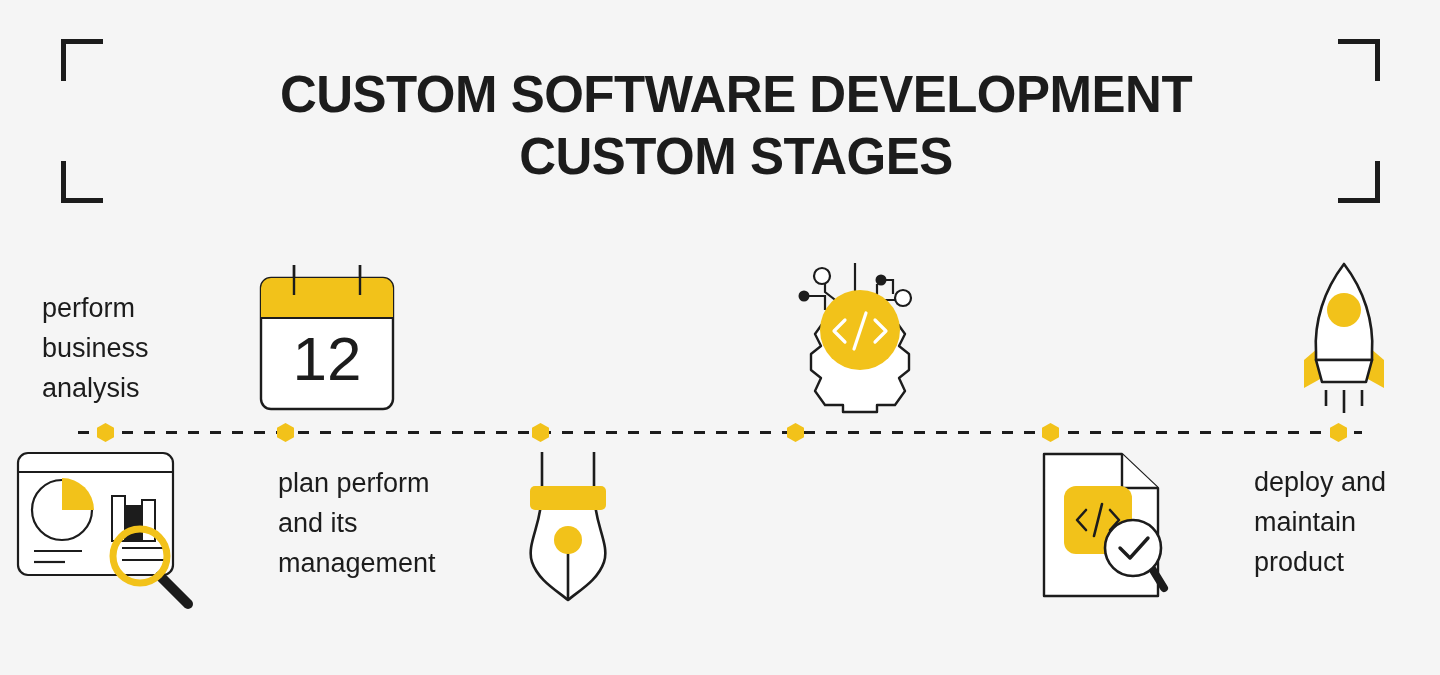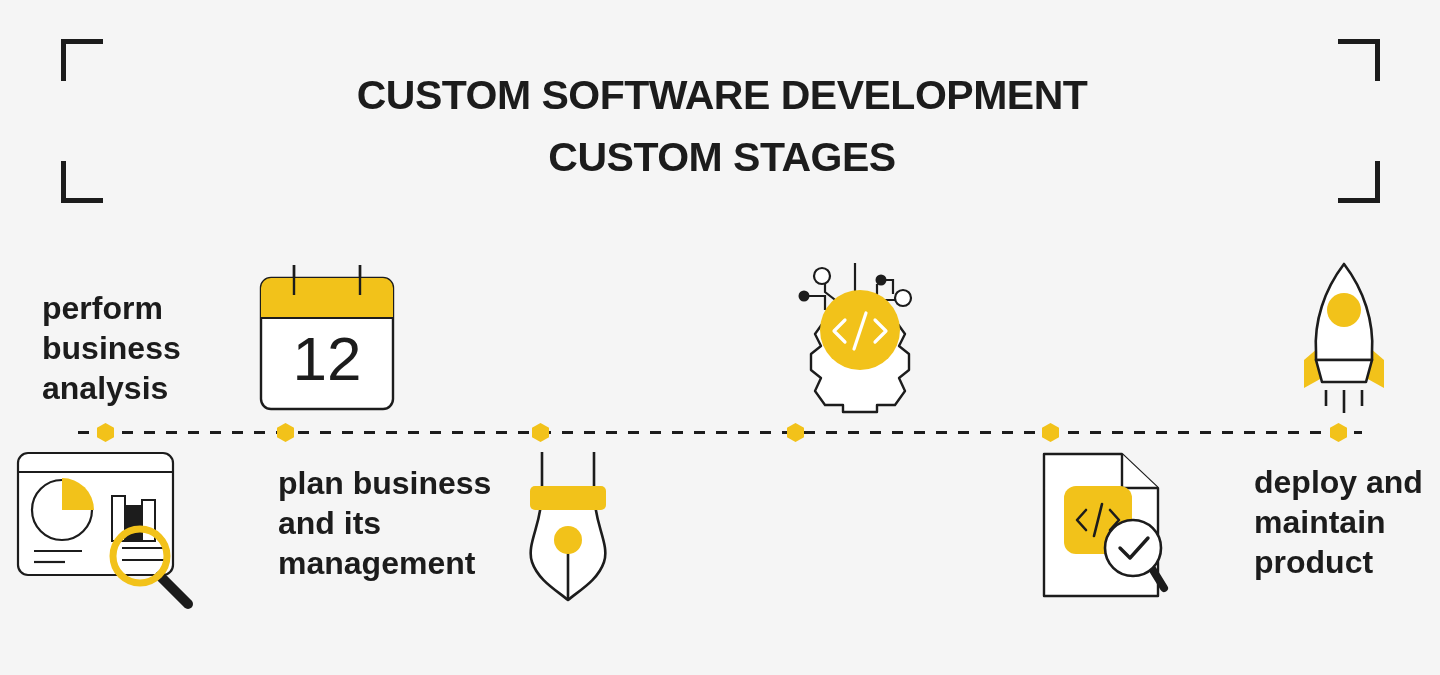--- a/index.html
+++ b/index.html
@@ -30,25 +30,25 @@
     border-width: 0;
   }
   .bracket.tl { left: 61px;   top: 39px;  border-top-width: 5px; border-left-width: 5px; }
   .bracket.bl { left: 61px;   top: 161px; border-bottom-width: 5px; border-left-width: 5px; }
   .bracket.tr { left: 1338px; top: 39px;  border-top-width: 5px; border-right-width: 5px; }
   .bracket.br { left: 1338px; top: 161px; border-bottom-width: 5px; border-right-width: 5px; }
 
   
   #title {
     position: absolute;
-    left: 152px;
+    left: 166px;
     top: 64px;
     width: 1140px;
     text-align: center;
-    font-size: 41px;
+    font-size: 51px;
     line-height: 62px;
     font-weight: bold;
     letter-spacing: -0.5px;
     color: #1c1c1c;
     font-family: "Liberation Sans", sans-serif;
   }
 
   
   #timeline-line {
     position: absolute;
@@ -67,25 +67,25 @@
     width: 17px;
     height: 19px;
     background: #f2c21a;
     clip-path: polygon(50% 0%, 100% 25%, 100% 75%, 50% 100%, 0% 75%, 0% 25%);
     top: 423px;
   }
 
   
   .stage-text {
     position: absolute;
-    font-size: 32px;
+    font-size: 27px;
     line-height: 40px;
     color: #1c1c1c;
     font-family: "Liberation Sans", sans-serif;
-    font-weight: 700;
+    font-weight: 400;
     white-space: pre-line;
   }
   .stage-text.above { }
   .stage-text.below { }
 
   
   .icon-box { position: absolute; }
 
   svg { display: block; overflow: visible; }
 </style>
@@ -151,21 +151,21 @@
 
       <path d="M4 26 a10 10 0 0 1 10 -10 h112 a10 10 0 0 1 10 10 v30 h-132 z" fill="#f2c21a"></path>
       <line x1="4" y1="56" x2="136" y2="56" stroke="#1c1c1c" stroke-width="2"></line>
 
       <line x1="37" y1="3" x2="37" y2="33" stroke="#1c1c1c" stroke-width="2.4"></line>
       <line x1="103" y1="3" x2="103" y2="33" stroke="#1c1c1c" stroke-width="2.4"></line>
       <text x="70" y="118" text-anchor="middle" font-family="Liberation Sans, sans-serif" font-size="62" fill="#1c1c1c">12</text>
     </svg>
   </div>
 
-  <div class="stage-text below" style="left:278px; top:463px; width:230px;">plan business
+  <div class="stage-text below" style="left:278px; top:463px; width:230px;">plan perform
 and its
 management</div>
 
 
   <div class="icon-box" style="left:518px; top:452px;">
     <svg width="100" height="152" viewBox="0 0 100 152">
 
       <line x1="24" y1="0" x2="24" y2="42" stroke="#1c1c1c" stroke-width="2.6"></line>
       <line x1="76" y1="0" x2="76" y2="42" stroke="#1c1c1c" stroke-width="2.6"></line>
 

